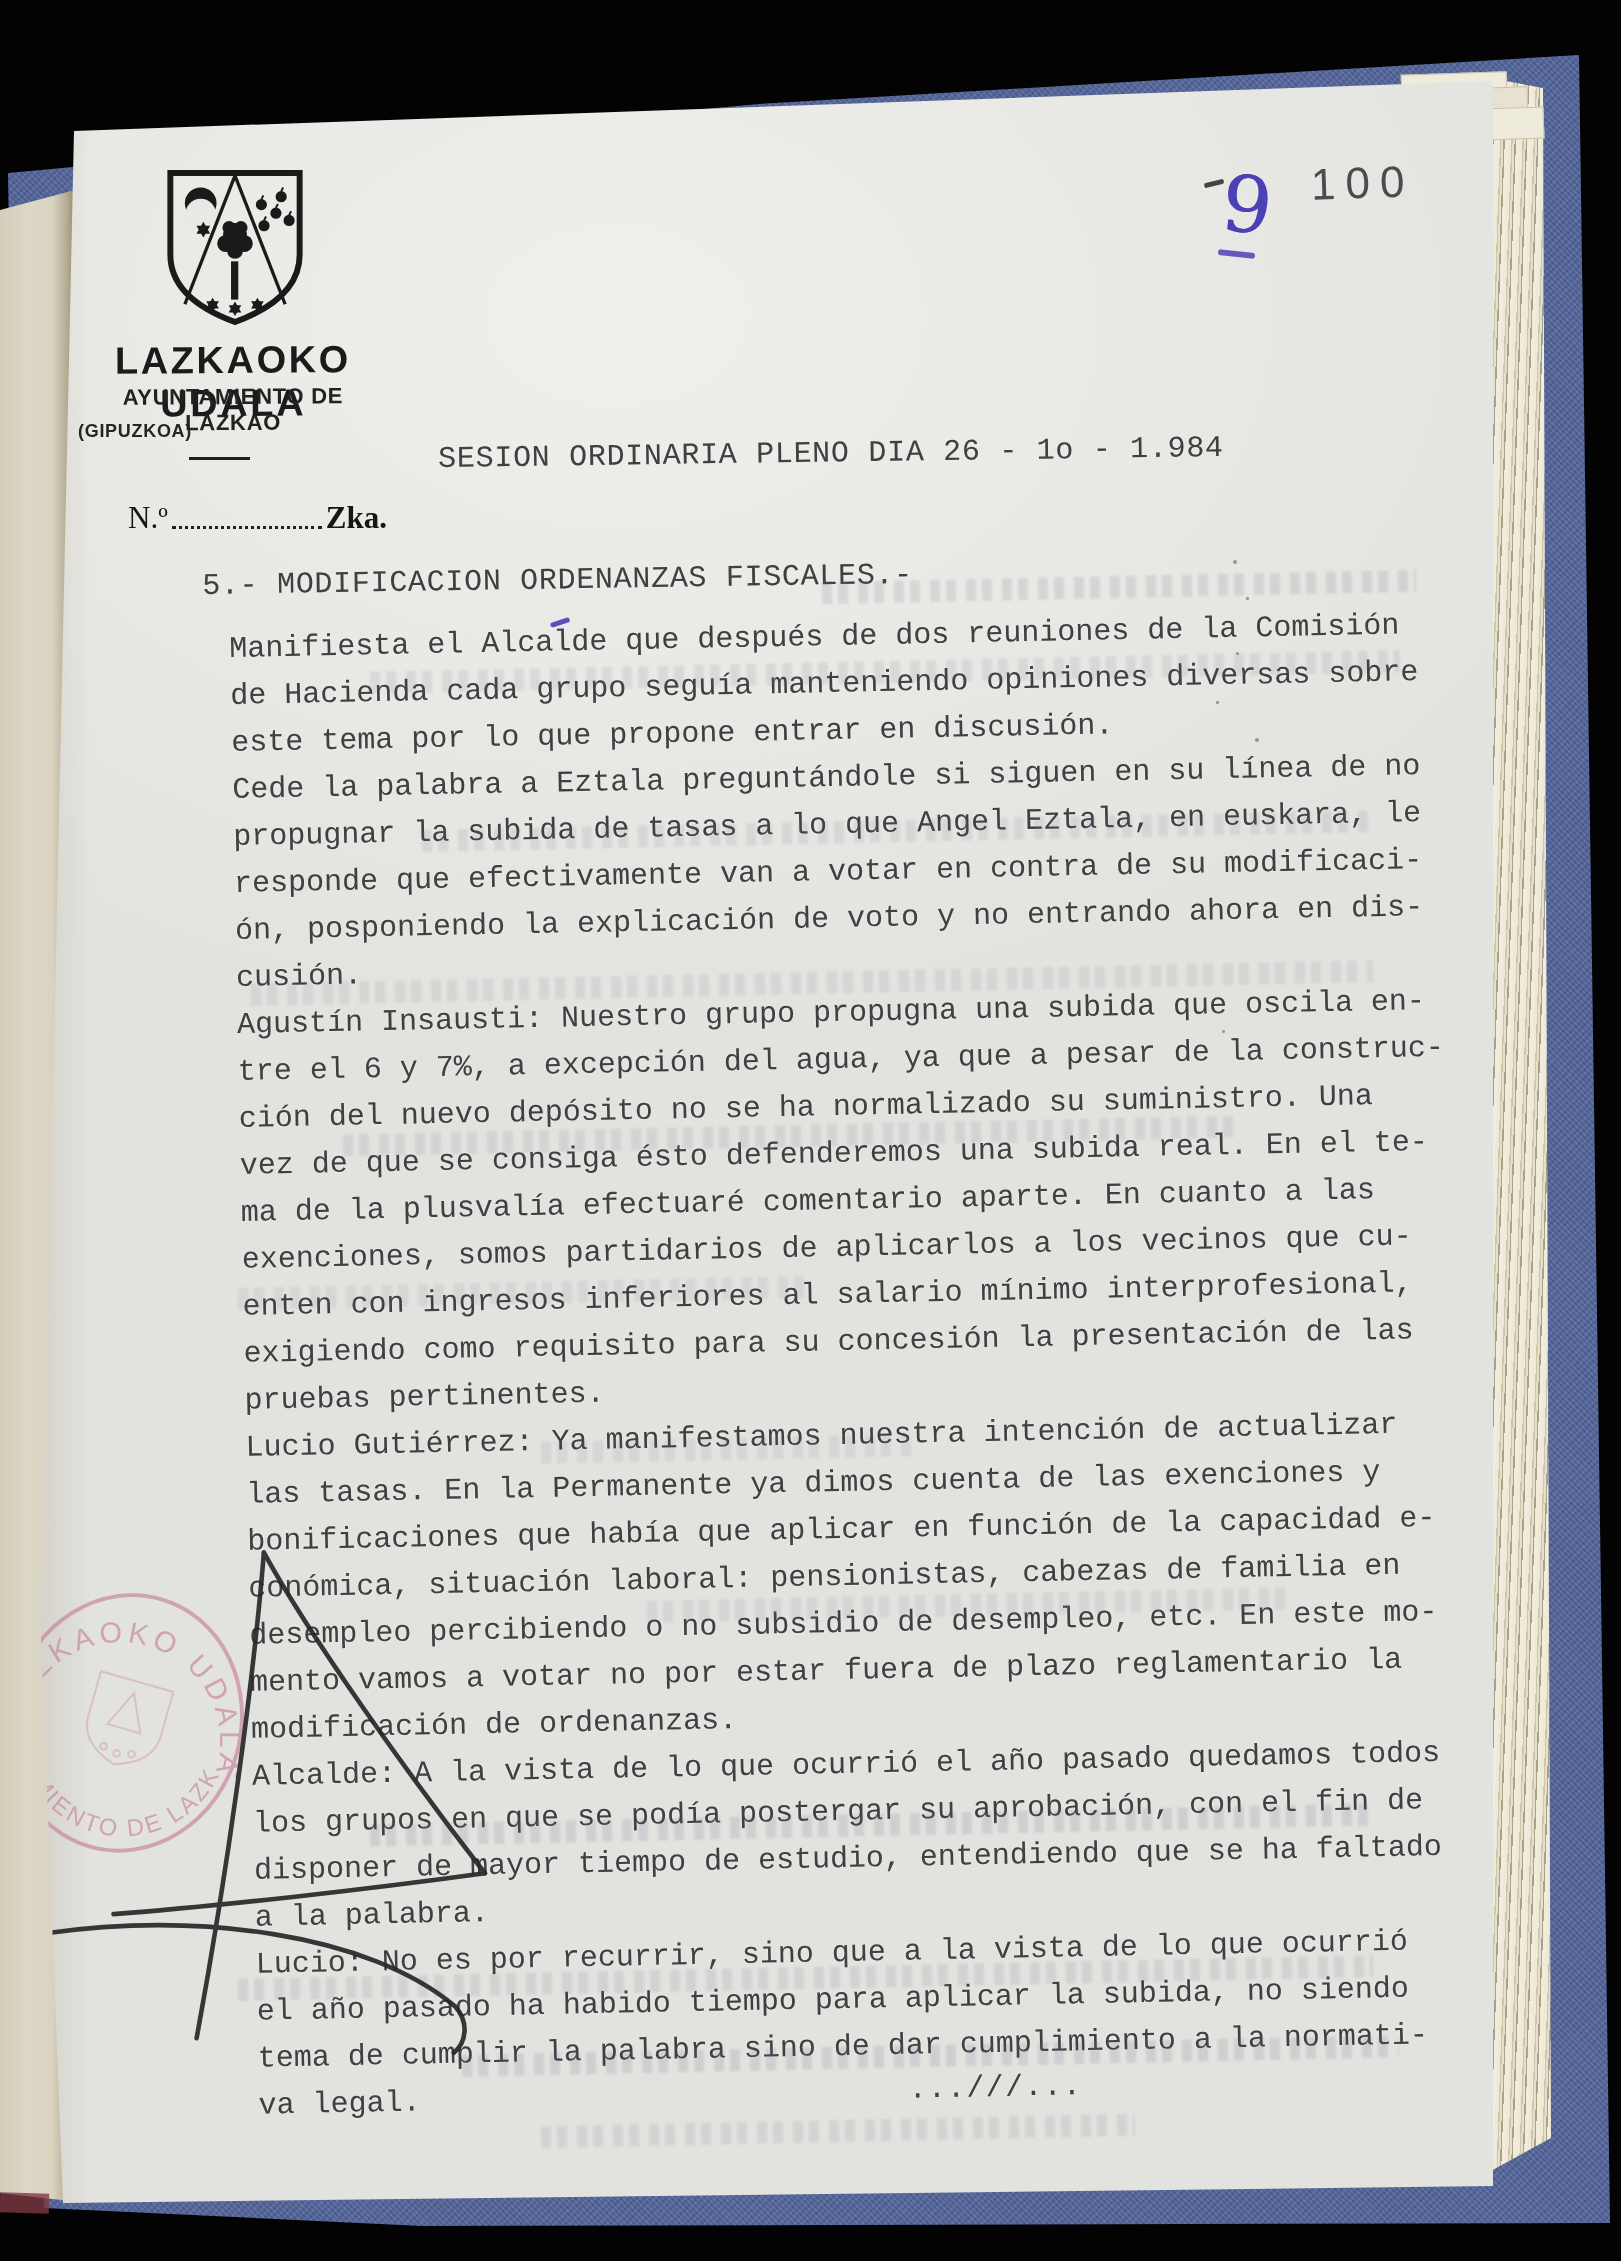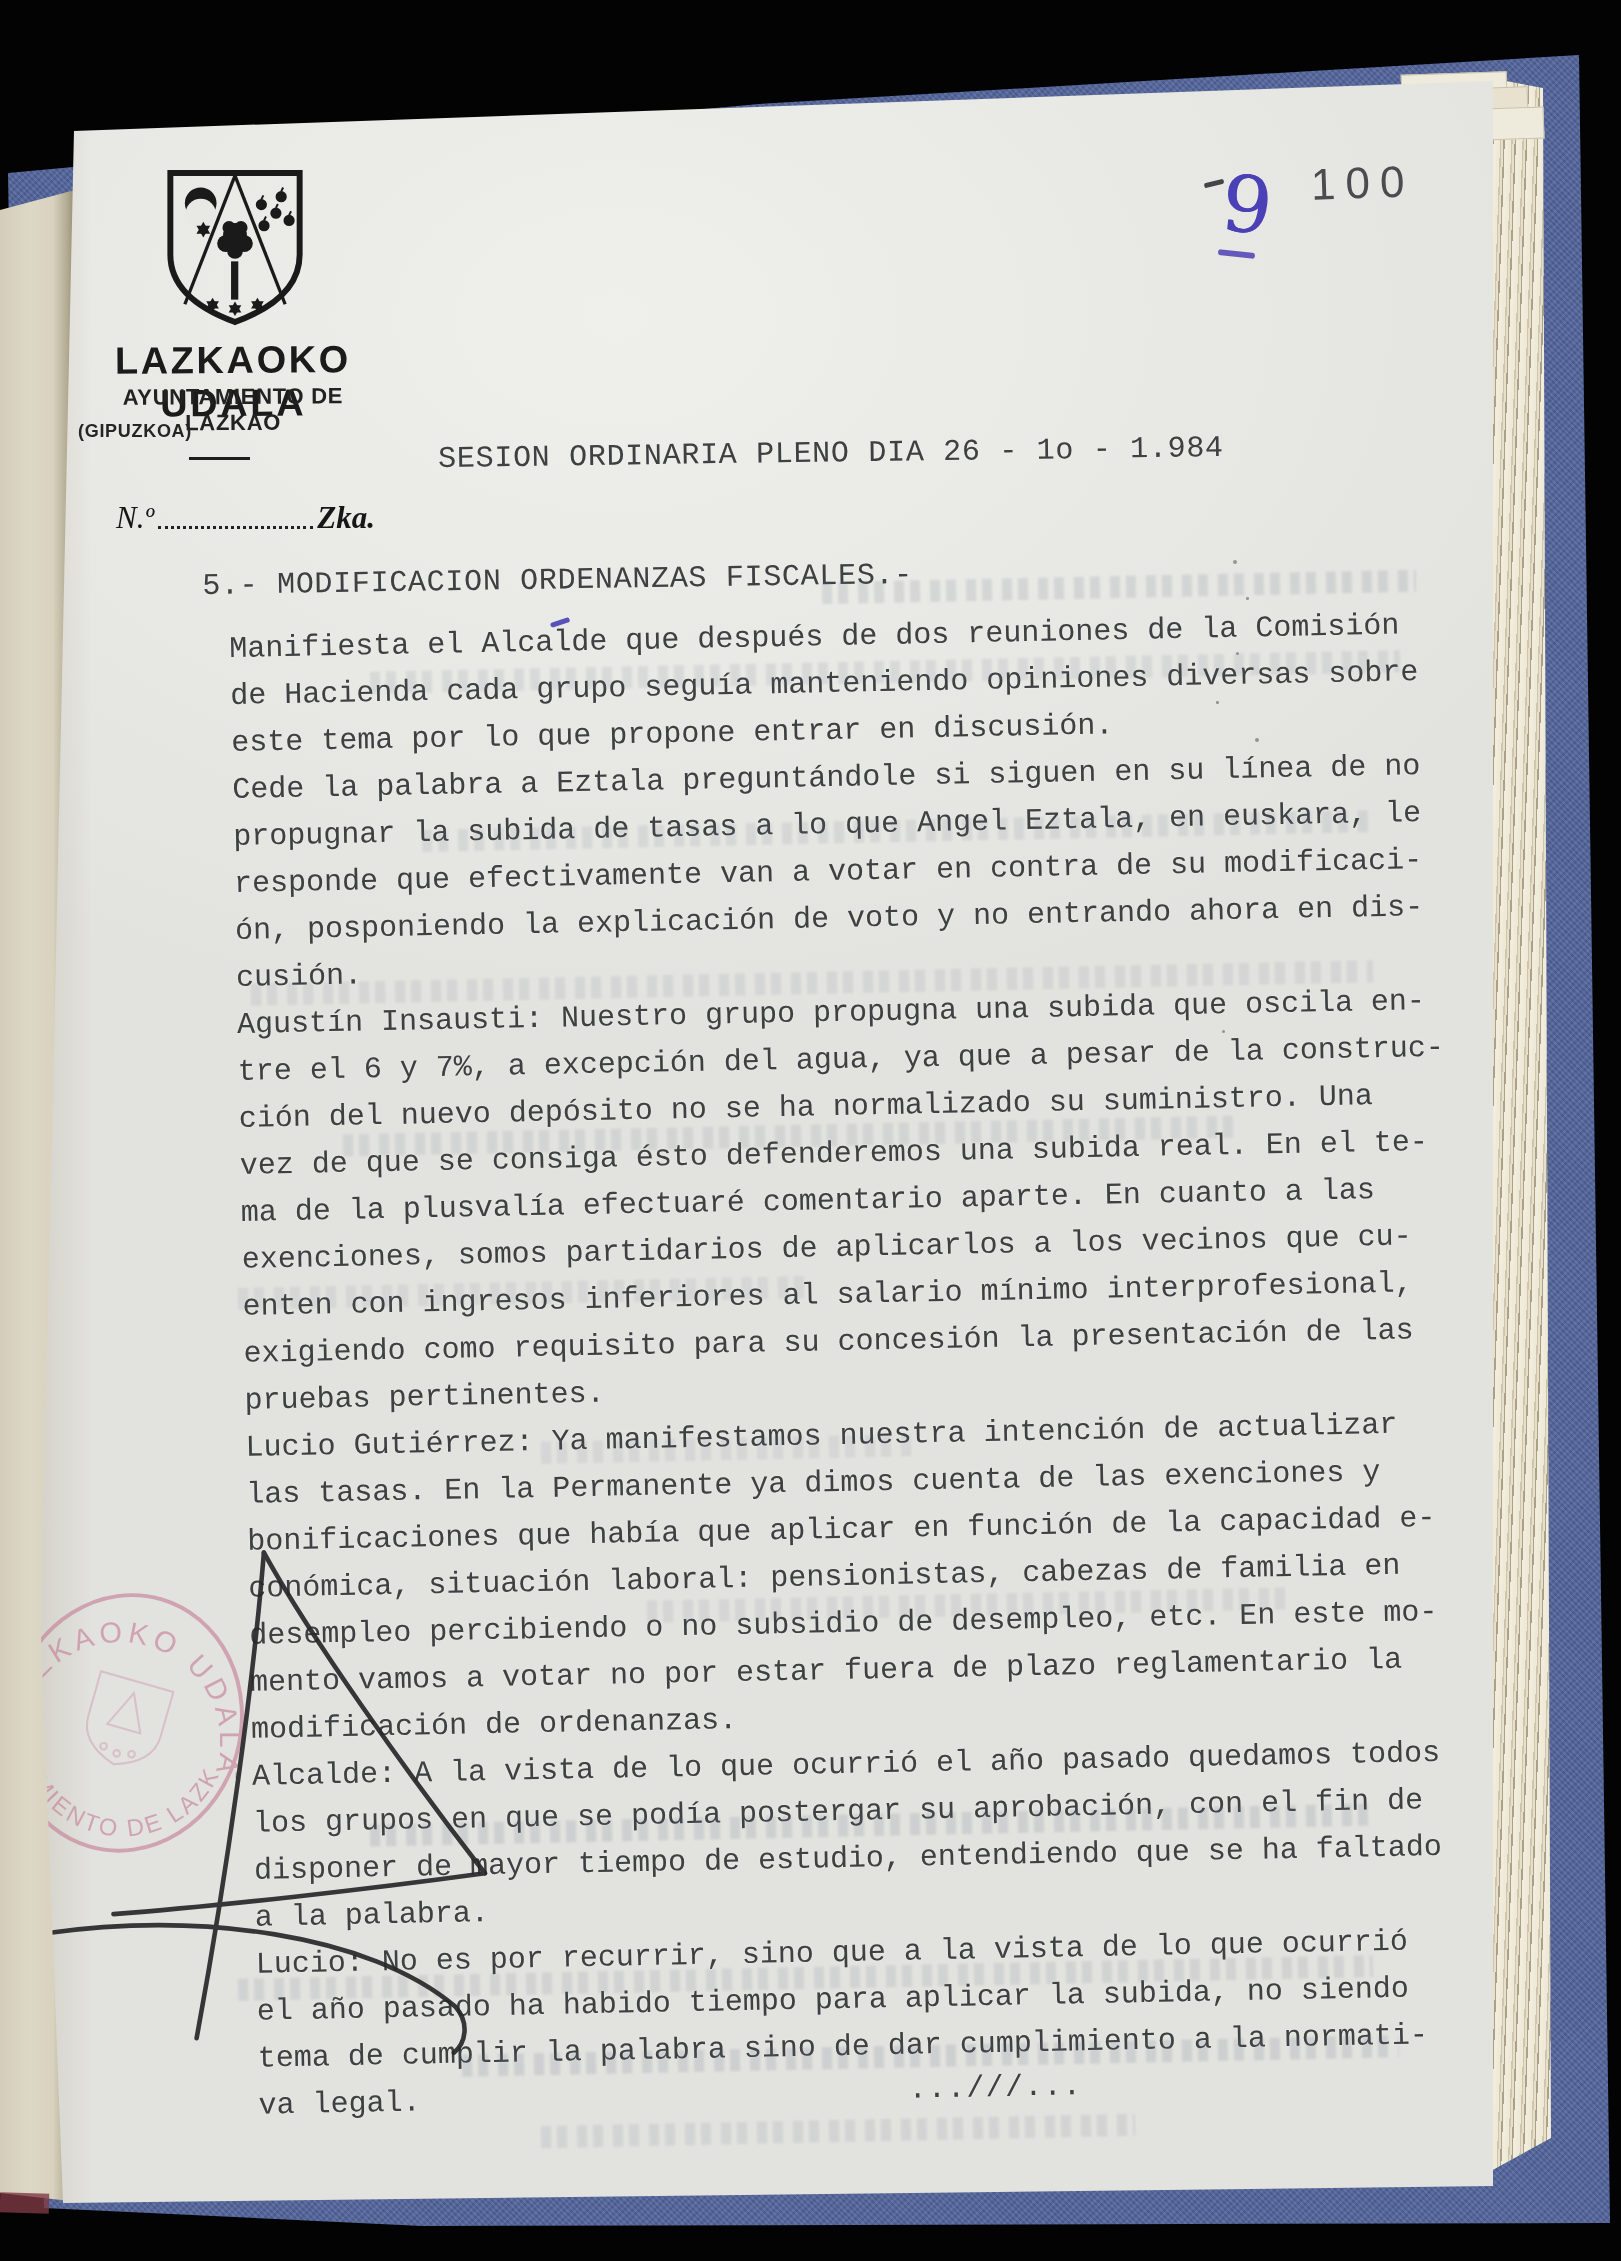--- a/index.html
+++ b/index.html
@@ -41,22 +41,22 @@
   
   .crest{position:absolute;left:165px;top:169px;width:140px;height:157px;}
   .lh-eu{position:absolute;left:78px;top:339px;width:310px;text-align:center;
     font-size:38px;font-weight:700;letter-spacing:2.6px;color:#1b1b1b;transform:rotate(-.4deg);
     text-shadow:0 0 1.3px rgba(255,255,255,.9);}
   .lh-es{position:absolute;left:78px;top:384px;width:310px;text-align:center;
     font-size:22px;font-weight:700;letter-spacing:0.7px;color:#222;transform:rotate(-.4deg);}
   .lh-prov{position:absolute;left:78px;top:421px;width:310px;
     font-size:18px;font-weight:700;letter-spacing:0.7px;color:#252525;}
   .lh-rule{position:absolute;left:189px;top:457px;width:61px;height:2.6px;background:#1e1e1e;}
-  .ref-line{position:absolute;left:116px;top:500px;width:259px;display:flex;align-items:flex-end;
-    font-family:"Liberation Serif",serif;font-style:italic;font-size:31px;color:#161616;}
+  .ref-line{position:absolute;left:128px;top:500px;width:259px;display:flex;align-items:flex-end;
+    font-family:"Liberation Serif",serif;font-size:31px;color:#161616;}
   .ref-line .dots{flex:1;border-bottom:3.3px dotted #222;margin:0 4px 6.6px 4px;height:0.7px;}
   .ref-line .zka{font-weight:700;}
 
   
   .hand-nine{position:absolute;left:1222px;top:166px;font-family:"DejaVu Serif",serif;
     font-size:78px;color:#4b40b5;transform:rotate(6deg);
     text-shadow:0.7px 0 0 #4b40b5;line-height:1;}
   .nine-underline{position:absolute;left:1218px;top:251px;width:37px;height:6px;border-radius:3.3px;
     background:#4b40b5;opacity:.85;transform:rotate(6deg);}
   .nine-tick{position:absolute;left:1204px;top:181px;width:20px;height:4.6px;background:#454548;

